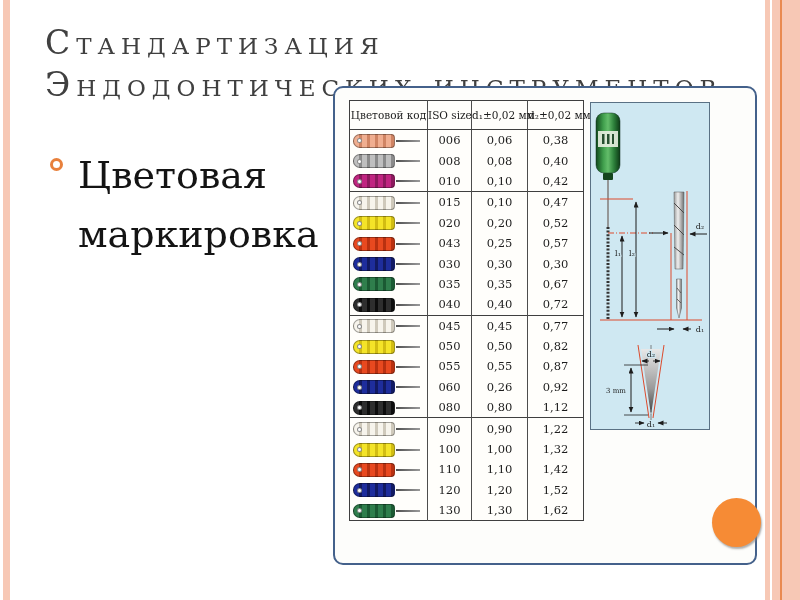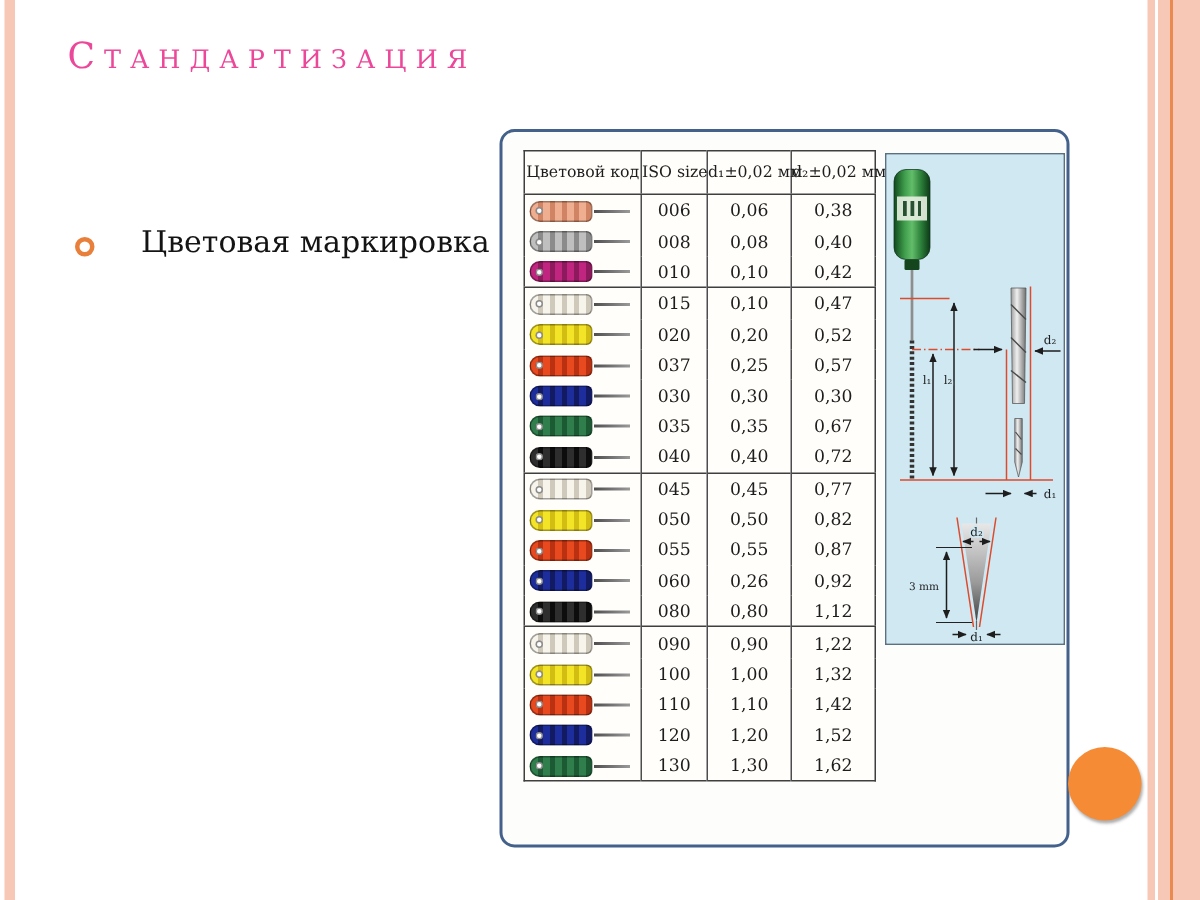--- a/index.html
+++ b/index.html
@@ -11,36 +11,36 @@
   .stripe{position:absolute;top:0;height:600px;background:#f7c8b5;}
   .stripe-left{left:3px;width:7px;}
   .stripe-right-thin{left:765px;width:5px;}
   .stripe-right-band{left:772px;width:28px;}
   .stripe-line{position:absolute;left:8px;top:0;width:2px;height:100%;background:#e98a50;}
 
   
   .title{
     position:absolute;left:45px;top:22px;z-index:1;
     font-family:"DejaVu Serif",serif;font-variant:small-caps;
-    font-size:24px;line-height:1.27;letter-spacing:6px;color:#ec4899;
+    font-size:33px;line-height:1.27;letter-spacing:6px;color:#404040;
     white-space:nowrap;
   }
   
   .bullet-row{position:absolute;left:50px;top:146px;display:flex;z-index:1;}
   .bullet-ring{
     width:13px;height:13px;box-sizing:border-box;flex:0 0 13px;
     border:3.5px solid #e8803c;border-radius:50%;margin-top:12px;background:#fff;
   }
   .bullet-label{
-    margin-left:31px;width:235px;font-size:20px;line-height:1.55;color:#141414;
+    margin-left:15px;width:235px;font-size:38px;line-height:1.55;color:#141414;
   }
 
   
   .panel{
-    position:absolute;left:333px;top:86px;width:380px;height:479px;z-index:2;
+    position:absolute;left:333px;top:86px;width:424px;height:479px;z-index:2;
     box-sizing:border-box;background:#fdfdfb;border:2px solid #44618b;border-radius:10px;
   }
 
   
   .iso-table{
     position:absolute;left:14px;top:12px;width:234px;
     border-collapse:collapse;table-layout:fixed;
     font-family:"DejaVu Serif",serif;color:#1d1d1d;
     border:1.5px solid #3f3f3f;background:#fffefb;
   }
@@ -88,20 +88,21 @@
 <body>
 
 <div class="stripe stripe-left"></div>
 <div class="stripe stripe-right-thin"></div>
 <div class="stripe stripe-right-band">
   <div class="stripe-line"></div>
 </div>
 
 <div class="title">
   <div>Стандартизация</div>
+  <div>Эндодонтических инструментов</div>
 </div>
 
 <div class="bullet-row">
   <span class="bullet-ring"></span>
   <span class="bullet-label">Цветовая маркировка</span>
 </div>
 
 <div class="panel">
 
   <table class="iso-table">
@@ -147,21 +148,21 @@
           <td>0,47</td>
         </tr>
         <tr>
           <td class="c-col"><span class="handle" style="background: repeating-linear-gradient(90deg, rgb(244, 228, 40) 0px, rgb(244, 228, 40) 5px, rgb(210, 189, 18) 5px, rgb(210, 189, 18) 8px);"><span class="eye"></span></span><span class="shaft"></span></td>
           <td>020</td>
           <td>0,20</td>
           <td>0,52</td>
         </tr>
         <tr>
           <td class="c-col"><span class="handle" style="background: repeating-linear-gradient(90deg, rgb(232, 73, 31) 0px, rgb(232, 73, 31) 5px, rgb(185, 49, 16) 5px, rgb(185, 49, 16) 8px);"><span class="eye"></span></span><span class="shaft"></span></td>
-          <td>037</td>
+          <td>043</td>
           <td>0,25</td>
           <td>0,57</td>
         </tr>
         <tr>
           <td class="c-col"><span class="handle" style="background: repeating-linear-gradient(90deg, rgb(30, 45, 156) 0px, rgb(30, 45, 156) 5px, rgb(18, 26, 98) 5px, rgb(18, 26, 98) 8px);"><span class="eye"></span></span><span class="shaft"></span></td>
           <td>030</td>
           <td>0,30</td>
           <td>0,30</td>
         </tr>
         <tr>

